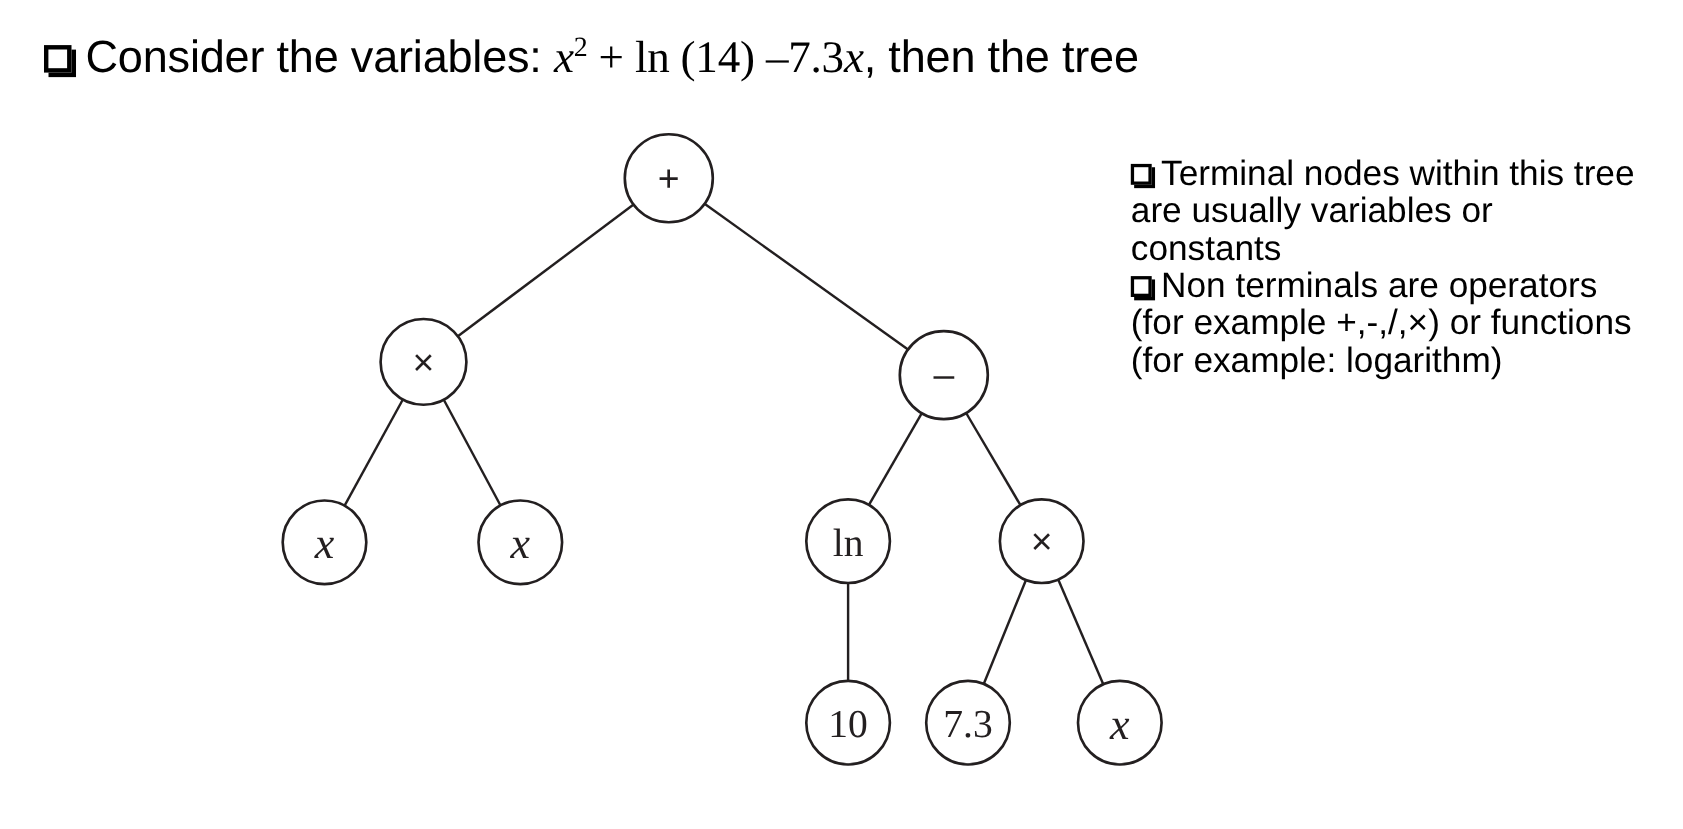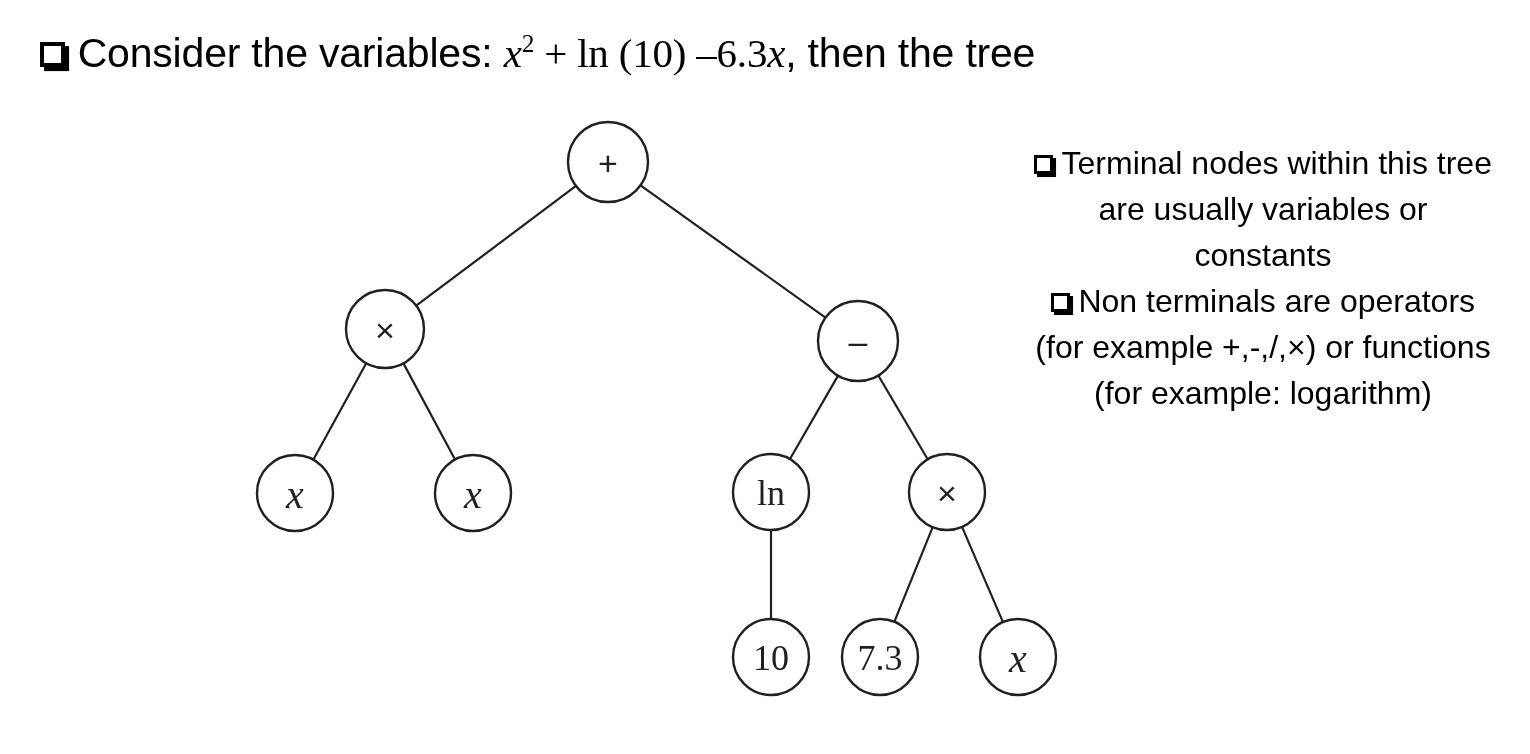--- a/index.html
+++ b/index.html
@@ -57,23 +57,22 @@
     font-style: normal;
   }
 
   
   #notes {
     position: absolute;
     left: 1028px;
     top: 140px;
     width: 470px;
     font-size: 32px;
-    line-height: 46px;
+    line-height: 34px;
     color: #000;
-    text-align: center;
   }
   #notes .note-para { margin: 0; }
   #notes .bullet-sq {
     width: 0.60em;
     height: 0.60em;
     border-width: 0.095em;
     box-shadow: 0.095em 0.095em 0 0 #000;
     margin-right: 0.26em;
   }
 
@@ -113,21 +112,21 @@
     font-size: 36px;
   }
   #tree text.fnlbl {
     font-size: 36px;
   }
 </style>
 </head>
 <body>
 
 <div id="heading">
-  <span class="bullet-sq"></span><span>Consider the variables: </span><span class="mvar">x</span><span class="sup">2</span><span class="mathserif"> + ln (10) –6.3</span><span class="mvar">x</span><span>, then the tree</span>
+  <span class="bullet-sq"></span><span>Consider the variables: </span><span class="mvar">x</span><span class="sup">2</span><span class="mathserif"> + ln (14) –7.3</span><span class="mvar">x</span><span>, then the tree</span>
 </div>
 
 <div id="notes">
   <p class="note-para"><span class="bullet-sq"></span><span>Terminal nodes within this tree are usually variables or constants</span></p>
   <p class="note-para"><span class="bullet-sq"></span><span>Non terminals are operators (for example +,-,/,×) or functions (for example: logarithm)</span></p>
 </div>
 
 <svg id="tree" viewBox="0 0 1530 754" width="1530" height="754">
   <g id="edge-layer">
       <line x1="575.98" y1="185.98" x2="416.22" y2="305.62" class="edge"></line>

